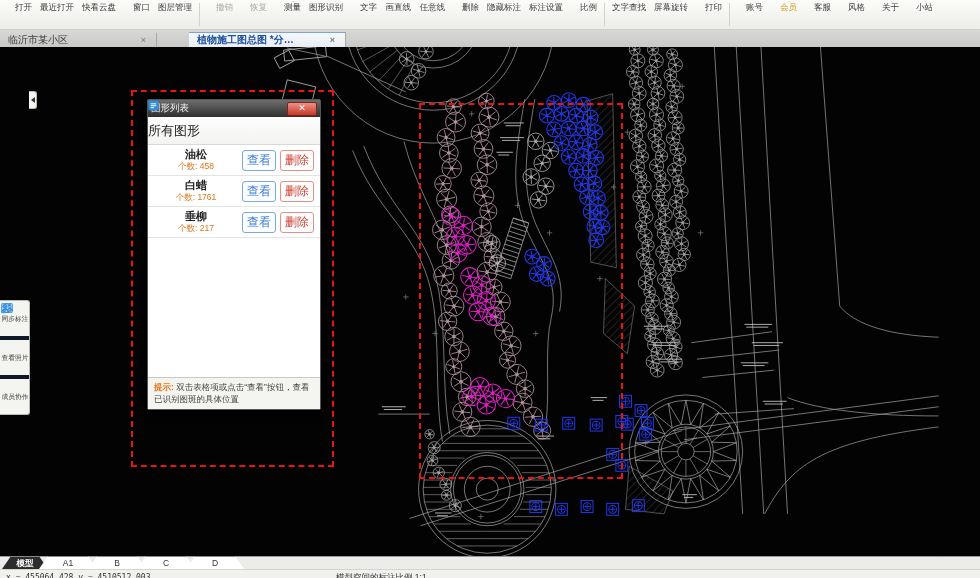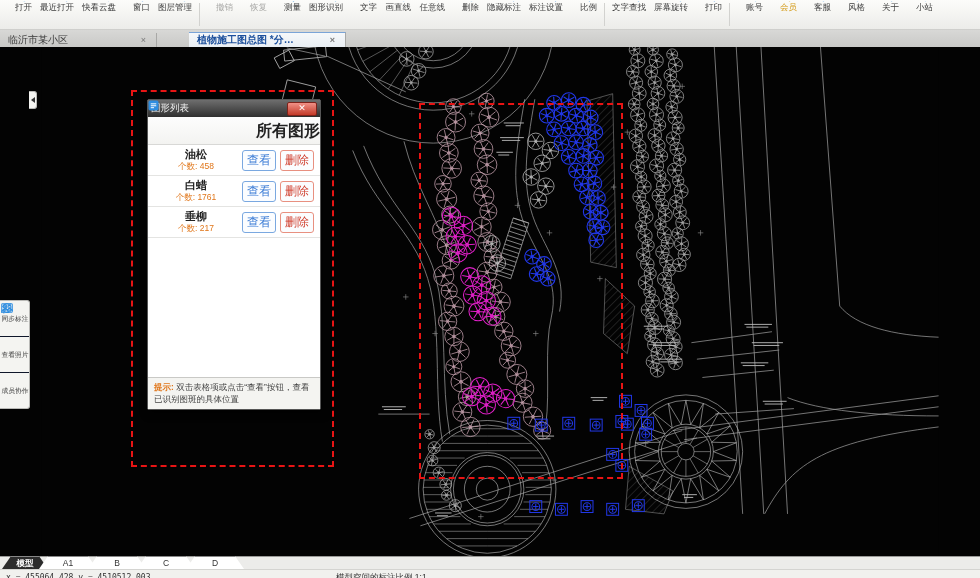--- a/index.html
+++ b/index.html
@@ -40,38 +40,38 @@
   
   .dialog{position:absolute;left:147px;top:52px;width:172px;height:309px;z-index:5;
     background:#fff;border:1px solid #555;border-radius:2px;box-shadow:2px 3px 8px rgba(0,0,0,.7);
     display:flex;flex-direction:column;}
   .dlg-title{height:17px;background:linear-gradient(#6e6e6e,#2f2f2f);display:flex;align-items:center;
     padding:0 3px;gap:4px;}
   .dlg-ico{width:11px;height:11px;display:block;}
   .dlg-title-text{color:#f2f2f2;font-size:9.5px;flex:1;}
   .dlg-close{width:28px;height:12px;background:linear-gradient(#f09086,#c33a28);border:1px solid #7e221a;
     border-radius:2px;color:#fff;font-size:9px;line-height:11px;text-align:center;cursor:pointer;}
-  .dlg-header{height:27px;line-height:27px;text-align:right;font-size:16px;font-weight:bold;color:#222;
+  .dlg-header{height:27px;line-height:27px;text-align:left;font-size:13px;font-weight:normal;color:#222;
     background:linear-gradient(#fdfdfd,#f3f3f1);border-bottom:1px solid #d8d8d6;}
   .dlg-list{flex:1;overflow:hidden;background:#fff;text-align:center;}
   .drow{height:30px;border-bottom:1px solid #e4e4e2;display:flex;align-items:center;padding:0 6px;}
   .drow .names{flex:1;}
   .drow .nm{font-size:11px;font-weight:bold;color:#222;line-height:13px;}
   .drow .cnt{font-size:8.5px;color:#e0761a;line-height:11px;}
   .btn{font-size:12px;border-radius:3px;padding:1px 4px;margin-left:4px;cursor:pointer;background:#fbfdff;}
   .btn.view{border:1px solid #7aa8e0;color:#3a7bd5;}
   .btn.del{border:1px solid #e89080;color:#d04030;}
   .dlg-hint{background:#f4f4f1;border-top:1px solid #c9c9c6;font-size:8.5px;color:#444;
     padding:3px 6px 4px 6px;line-height:12px;}
   .dlg-hint b{color:#e0761a;text-align:center;}
   
   .sidepanel{position:absolute;left:0;top:253px;width:29px;z-index:4;background:#f4f4f1;
     border:1px solid #b9b9b6;border-left:none;border-radius:0 3px 3px 0;}
   .sp-item{height:35px;display:flex;flex-direction:column;align-items:center;justify-content:center;
-    border-bottom:1px solid #0f172a;cursor:pointer;}
+    border-bottom:4px solid #0f172a;cursor:pointer;}
   .sp-item:last-child{border-bottom:none;}
   .sp-item .ic{width:14px;height:14px;stroke:#2e8de0;fill:none;stroke-width:1.5;
     stroke-linecap:round;stroke-linejoin:round;}
   .sp-item span{font-size:7.5px;color:#444;transform:scale(.9);white-space:nowrap;}
   .sp-arrow{position:absolute;left:29px;top:44px;width:7px;height:16px;background:#f4f4f1;
     border:1px solid #b9b9b6;border-left:none;border-radius:0 3px 3px 0;cursor:pointer;
     display:flex;align-items:center;justify-content:center;}
   .sp-arrow i{width:0;height:0;border-top:3px solid transparent;border-bottom:3px solid transparent;
     border-right:4px solid #333;}
   

